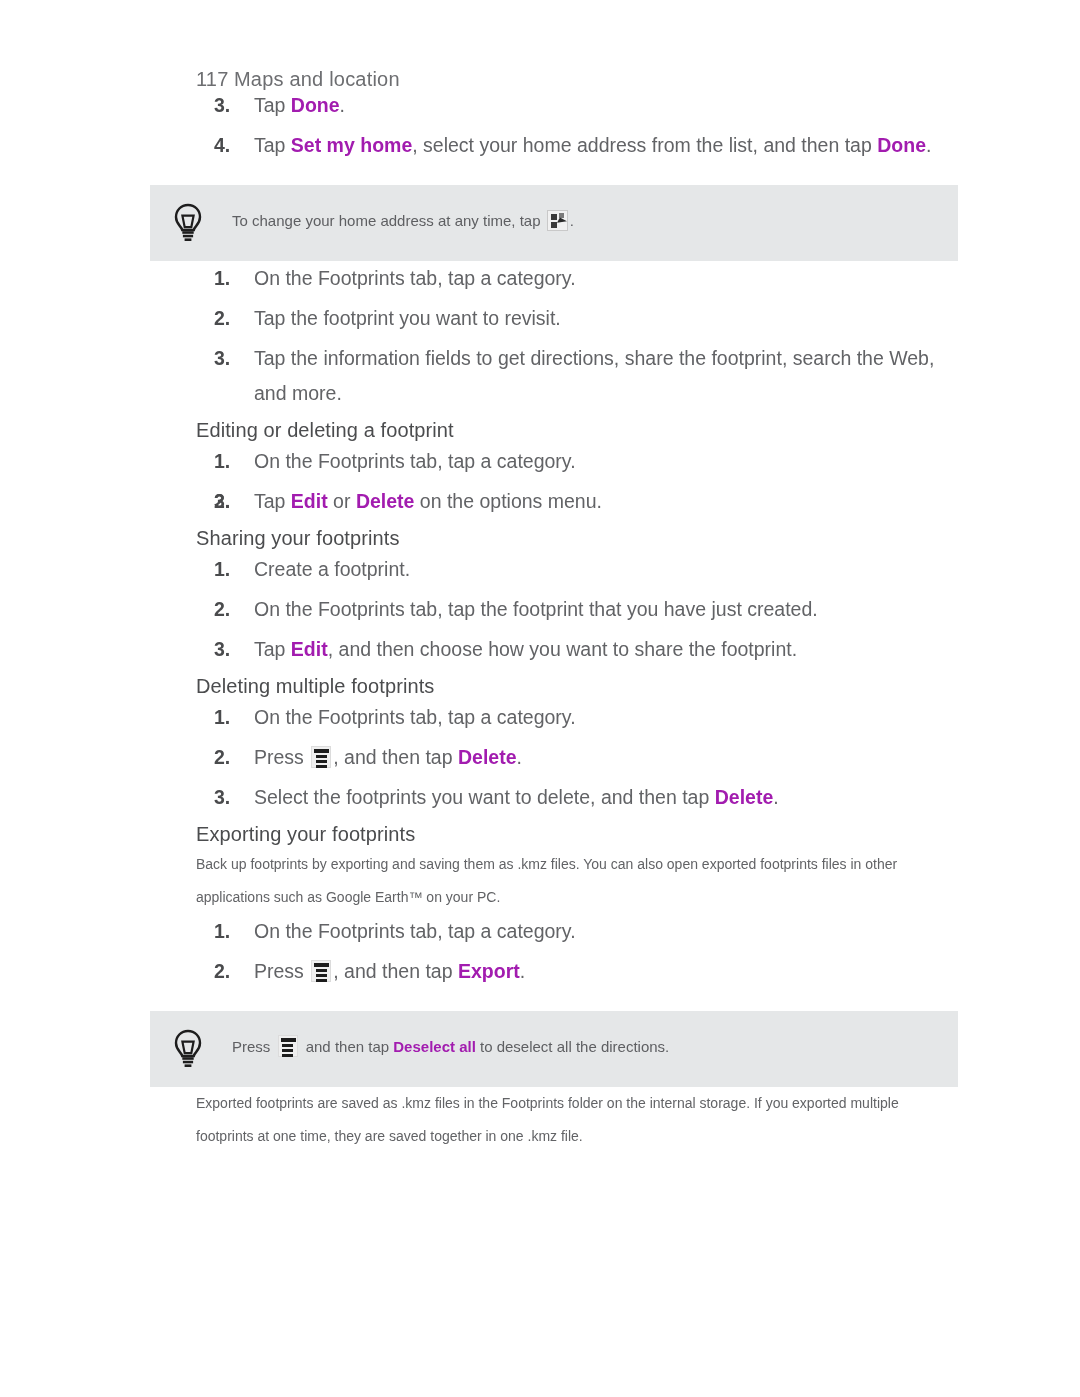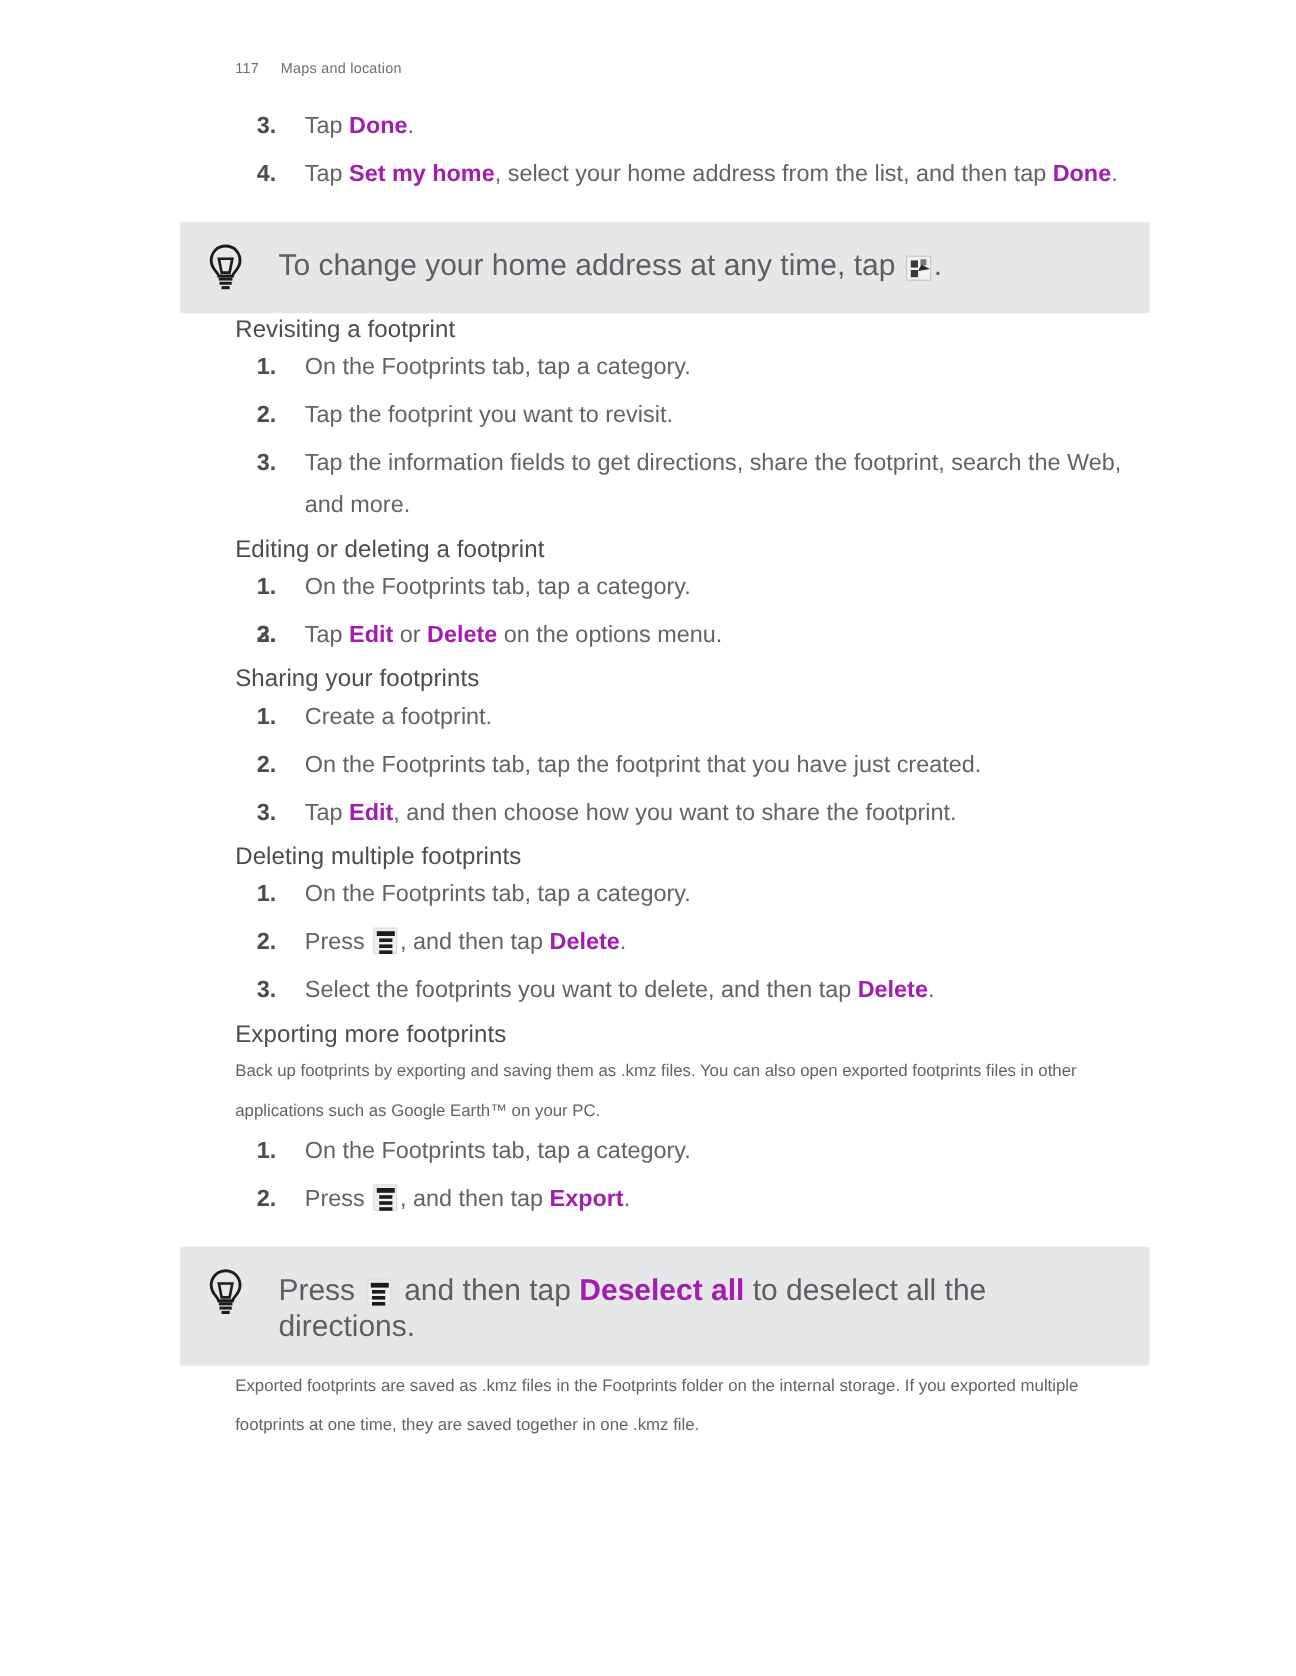--- a/index.html
+++ b/index.html
@@ -20,23 +20,23 @@
   .page {
     position: relative;
     width: 1080px;
     height: 1397px;
     box-sizing: border-box;
   }
 
   
   .page-header {
     position: absolute;
-    top: 50px;
+    top: 68px;
     left: 196px;
-    font-size: 12px;
+    font-size: 20px;
     color: #6d6e71;
     letter-spacing: .2px;
     white-space: nowrap;
   }
   .page-header .pg-num {
     display: inline-block;
     min-width: 38px;
   }
   .page-header .pg-title {
     display: inline;
@@ -91,21 +91,21 @@
     margin-left: 150px;
   }
   .tipbox .bulb {
     flex: 0 0 auto;
     width: 32px;
     height: 40px;
     margin-right: 28px;
     margin-top: 1px;
   }
   .tipbox .tip-text {
-    font-size: 25px;
+    font-size: 15px;
     line-height: 30px;
     color: #5e5f62;
     padding-top: 4px;
   }
 
   
   h3.sec {
     font-size: 20px;
     font-weight: 400;
     color: #4b4c4e;
@@ -215,21 +215,20 @@
           <rect x="10.3" y="28.2" width="11.4" height="2.6" fill="#1d1d1d"></rect>
           <rect x="10.9" y="31.8" width="10.2" height="2.5" fill="#1d1d1d"></rect>
           <rect x="12.6" y="35.4" width="6.8" height="2.6" fill="#1d1d1d"></rect>
         </svg>
       </span>
       <span class="tip-text">
         <span>To change your home address at any time, tap </span><span class="inline-icon icon-grid"><span class="s1"></span><span class="s2"></span><span class="s3"></span><span class="arrow"></span></span><span>.</span>
       </span>
     </div>
 
-    <h3 class="sec sp-heading">Revisiting a footprint</h3>
     <ol class="steps sp-afterhead">
       <li><span class="num">1.</span><span>On the Footprints tab, tap a category.</span></li>
       <li><span class="num">2.</span><span>Tap the footprint you want to revisit.</span></li>
       <li><span class="num">3.</span><span>Tap the information fields to get directions, share the footprint, search the Web, and more.</span></li>
     </ol>
 
     <h3 class="sec sp-heading">Editing or deleting a footprint</h3>
     <ol class="steps sp-afterhead">
       <li><span class="num">1.</span><span>On the Footprints tab, tap a category.</span></li>
       <li><span class="num">2.</span></li>
@@ -243,21 +242,21 @@
       <li><span class="num">3.</span><span>Tap </span><b>Edit</b><span>, and then choose how you want to share the footprint.</span></li>
     </ol>
 
     <h3 class="sec sp-heading">Deleting multiple footprints</h3>
     <ol class="steps sp-afterhead">
       <li><span class="num">1.</span><span>On the Footprints tab, tap a category.</span></li>
       <li><span class="num">2.</span><span>Press </span><span class="inline-icon icon-menu"><i class="b1"></i><i class="b2"></i><i class="b3"></i><i class="b4"></i></span><span>, and then tap </span><b>Delete</b><span>.</span></li>
       <li><span class="num">3.</span><span>Select the footprints you want to delete, and then tap </span><b>Delete</b><span>.</span></li>
     </ol>
 
-    <h3 class="sec sp-heading">Exporting more footprints</h3>
+    <h3 class="sec sp-heading">Exporting your footprints</h3>
     <p class="body sp-para">Back up footprints by exporting and saving them as .kmz files. You can also open exported footprints files in other applications such as Google Earth™ on your PC.</p>
     <ol class="steps sp-list">
       <li><span class="num">1.</span><span>On the Footprints tab, tap a category.</span></li>
       <li><span class="num">2.</span><span>Press </span><span class="inline-icon icon-menu"><i class="b1"></i><i class="b2"></i><i class="b3"></i><i class="b4"></i></span><span>, and then tap </span><b>Export</b><span>.</span></li>
     </ol>
 
     <div class="tipbox">
       <span class="bulb">
         <svg width="32" height="40" viewBox="0 0 32 40" aria-hidden="true">
           <path d="M16 2 C9 2 4 7.3 4 14 c0 4.1 2 6.9 3.9 9.1 1.3 1.5 2.1 2.6 2.3 3.9 h11.6 c.2-1.3 1-2.4 2.3-3.9 C26 20.9 28 18.1 28 14 28 7.3 23 2 16 2 z" fill="none" stroke="#1d1d1d" stroke-width="2.4"></path>

